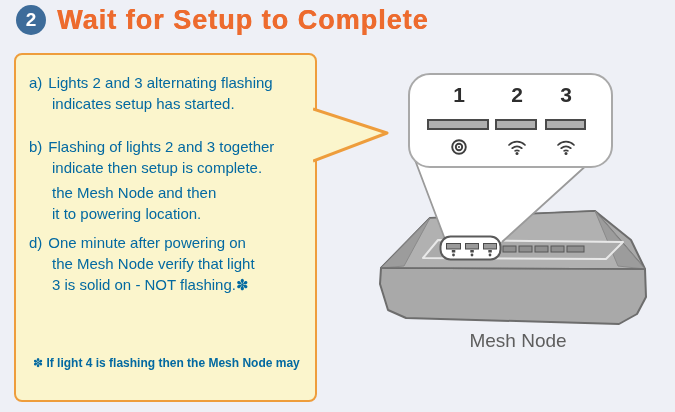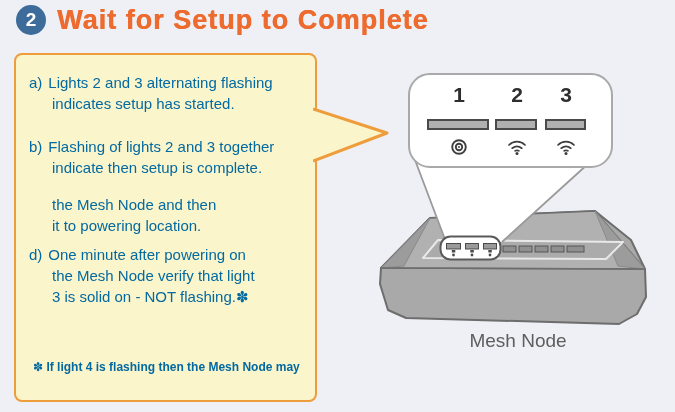--- a/index.html
+++ b/index.html
@@ -16,23 +16,23 @@
            font-size:27px; font-weight:700; letter-spacing:1px; color:#ed6b2e;
            text-shadow:0.6px 0 0 #ed6b2e; }
 
   
   .note-box { position:absolute; left:14px; top:53px; width:303px; height:349px;
               background:#fbf5cc; border:2.5px solid #ee9d3c; border-radius:8px;
               padding:17px 10px 0 13px; color:#0369a1; font-size:15px; line-height:21px; z-index:1; }
   .item .pfx { display:inline-block; margin-right:6px; }
   .item .cont { padding-left:23px; }
   .item.ia { margin-bottom:22px; }
-  .item.ib { margin-bottom:16px; }
+  .item.ib { margin-bottom:4px; }
   .item.ic { margin-bottom:8px; }
-  .item.id { margin-bottom:18px; }
+  .item.id { margin-bottom:26px; }
   .foot { font-size:12px; line-height:17px; font-weight:bold; padding-left:4px; white-space:pre-wrap; }
 
   
   .pointer { position:absolute; left:313px; top:104px; z-index:2; }
 
   
   .illus { position:absolute; left:370px; top:140px; z-index:1; }
 
   
   .bubble { position:absolute; left:408px; top:73px; width:205px; height:95px;

